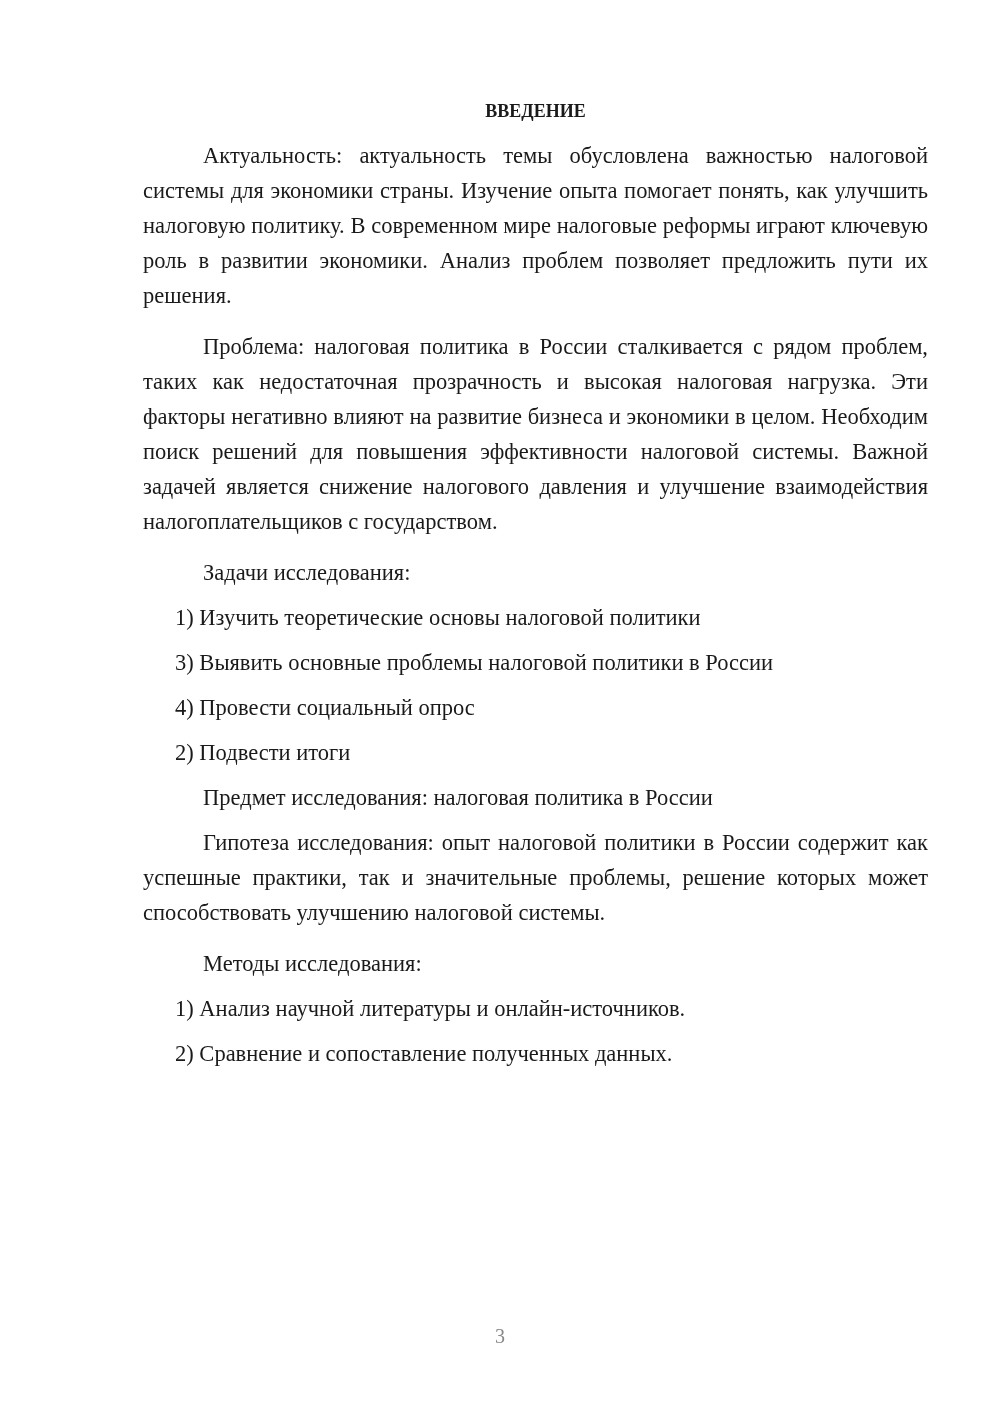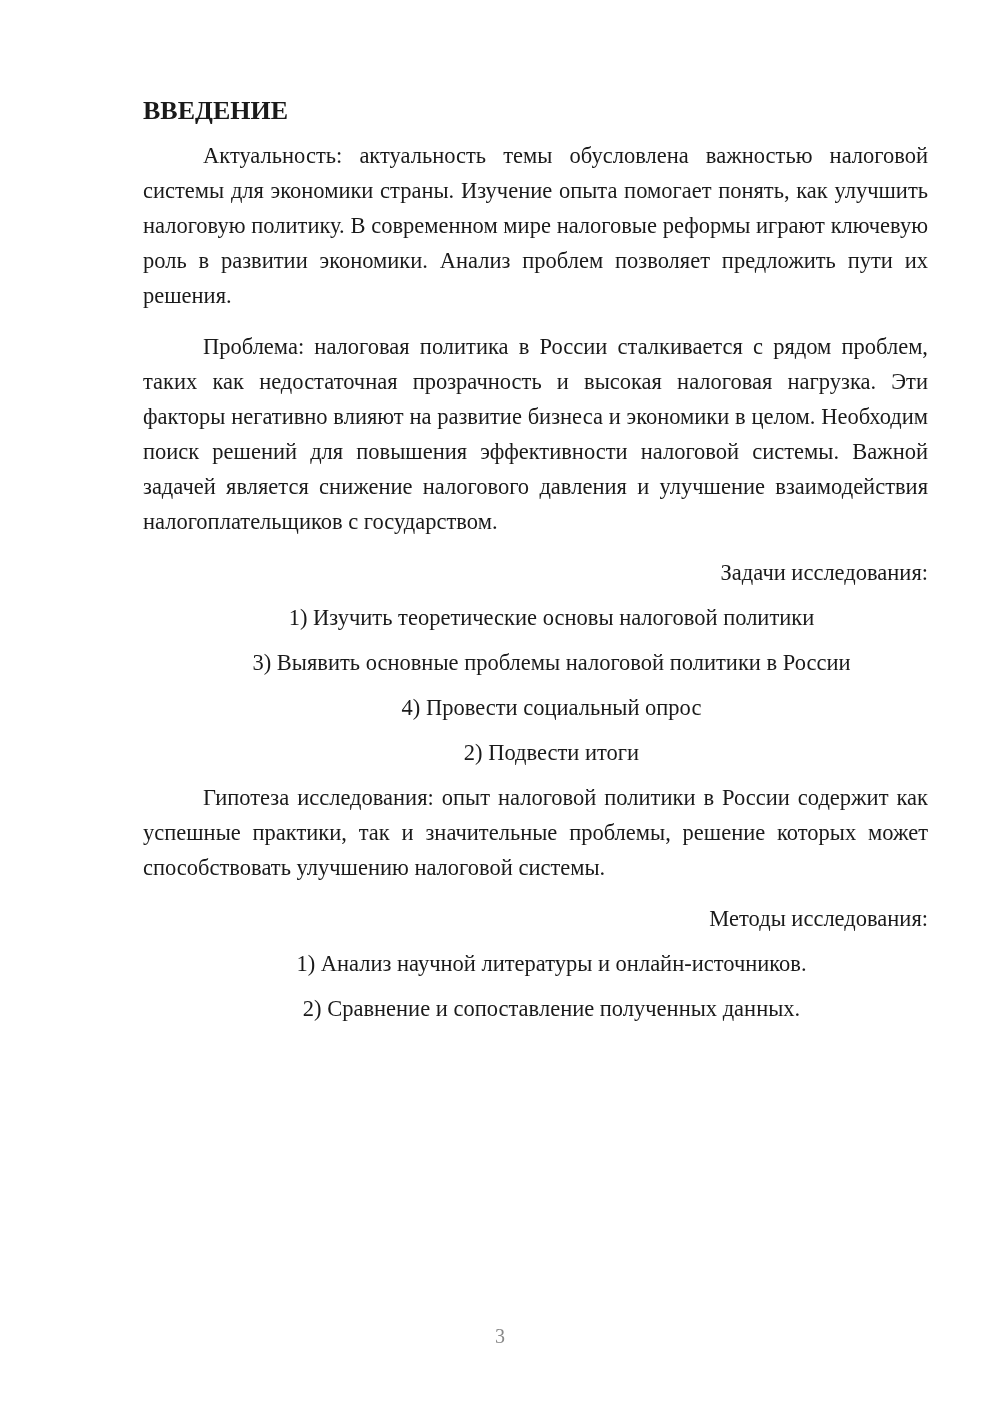--- a/index.html
+++ b/index.html
@@ -2,43 +2,44 @@
 <html><head>
   <meta charset="utf-8">
   <style>
     html, body { margin: 0; padding: 0; background: #ffffff; }
     body { width: 1000px; height: 1414px; position: relative; overflow: hidden; }
     .page {
       position: absolute; left: 143px; top: 96px; width: 785px;
       font-family: "Liberation Serif", "DejaVu Serif", serif;
       font-size: 22.5px; color: #1a1a1a; line-height: 35px;
     }
-    .title { font-weight: bold; font-size: 26px; margin: 0 0 12px 0; line-height: 30px; }
+    .title { text-align: center; font-weight: bold; font-size: 18px; margin: 0 0 12px 0; line-height: 30px; }
     .para { text-align: justify; text-indent: 60px; margin: 0 0 16px 0; }
-    .para.single { text-align: right; margin-bottom: 10px; }
-    .list-item { margin: 0 0 10px 32px; text-align: center; }
+    .para.single { text-align: left; margin-bottom: 10px; }
+    .list-item { margin: 0 0 10px 32px; text-align: left; }
     .page-number {
       position: absolute; left: 0; width: 1000px; top: 1325px; text-align: center;
       font-family: "Liberation Serif", serif; font-size: 20px; color: #888888;
     }
   </style>
 </head>
 <body>
 
 <div class="page">
   <div class="title">ВВЕДЕНИЕ</div>
   <p class="para">Актуальность: актуальность темы обусловлена важностью налоговой системы для экономики страны. Изучение опыта помогает понять, как улучшить налоговую политику. В современном мире налоговые реформы играют ключевую роль в развитии экономики. Анализ проблем позволяет предложить пути их решения.</p>
   <p class="para">Проблема: налоговая политика в России сталкивается с рядом проблем, таких как недостаточная прозрачность и высокая налоговая нагрузка. Эти факторы негативно влияют на развитие бизнеса и экономики в целом. Необходим поиск решений для повышения эффективности налоговой системы. Важной задачей является снижение налогового давления и улучшение взаимодействия налогоплательщиков с государством.</p>
   <p class="para single">Задачи исследования:</p>
   <div>
     <div class="list-item">1) Изучить теоретические основы налоговой политики</div>
     <div class="list-item">3) Выявить основные проблемы налоговой политики в России</div>
     <div class="list-item">4) Провести социальный опрос</div>
     <div class="list-item">2) Подвести итоги</div>
   </div>
+  <p class="para single">Предмет исследования: налоговая политика в России</p>
   <p class="para">Гипотеза исследования: опыт налоговой политики в России содержит как успешные практики, так и значительные проблемы, решение которых может способствовать улучшению налоговой системы.</p>
   <p class="para single">Методы исследования:</p>
   <div>
     <div class="list-item">1) Анализ научной литературы и онлайн-источников.</div>
     <div class="list-item">2) Сравнение и сопоставление полученных данных.</div>
   </div>
 </div>
 
 <div class="page-number">3</div>
 

